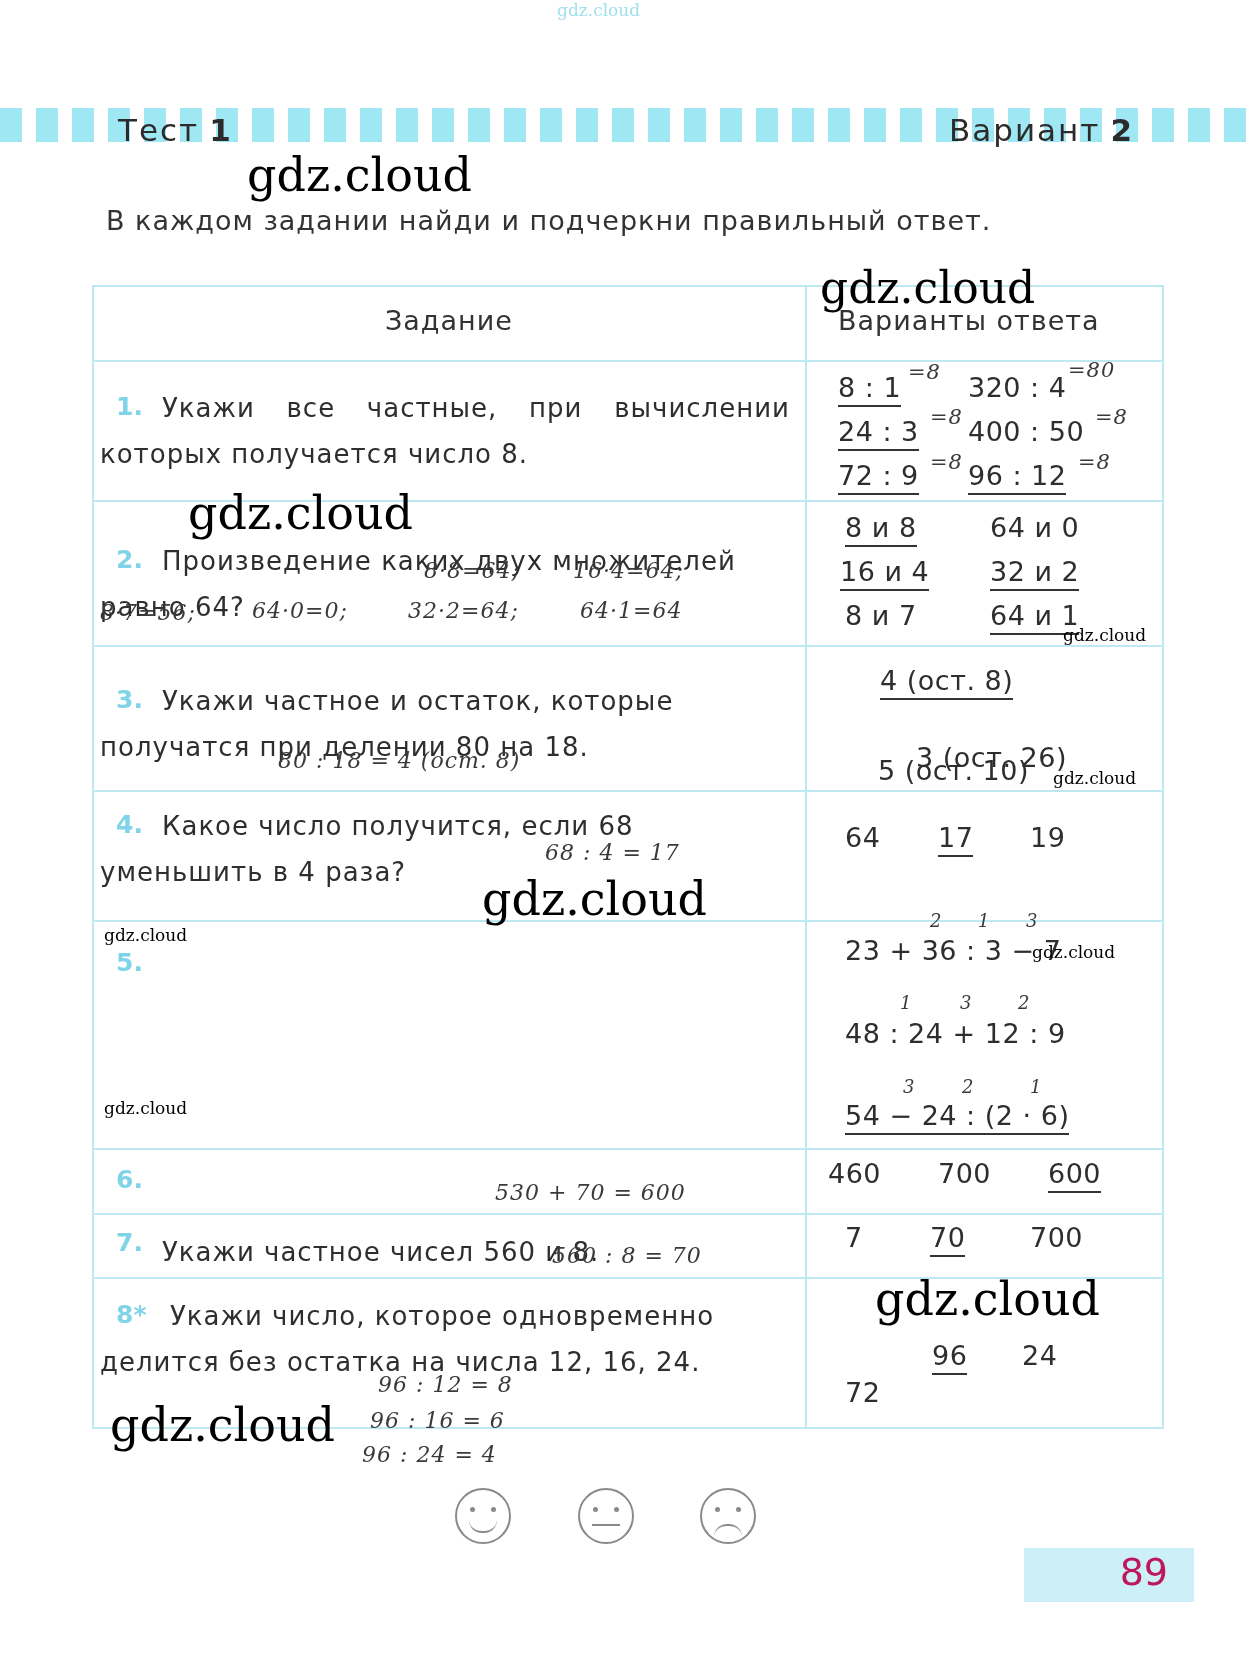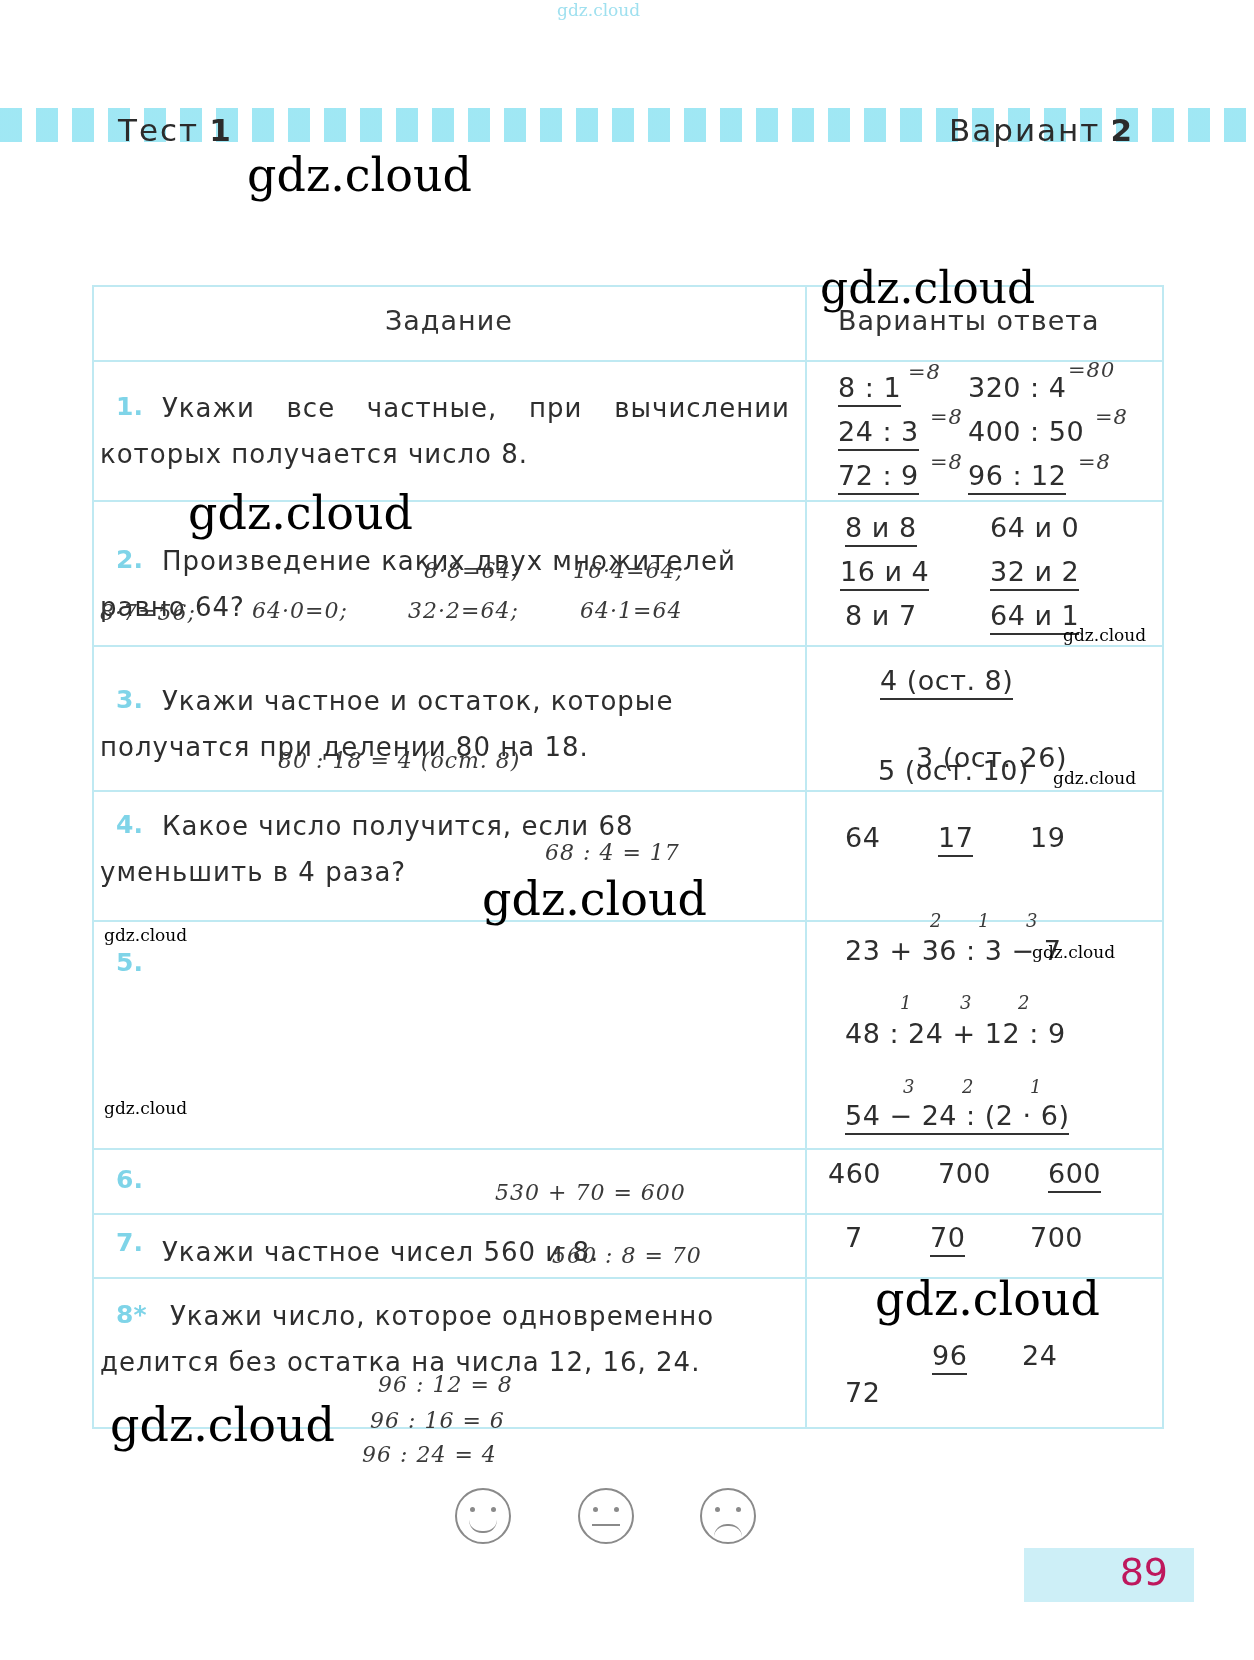--- a/index.html
+++ b/index.html
@@ -107,20 +107,21 @@
 
   <div class="header-band"></div>
 
   <div class="test-title">
     <span>Тест</span><span class="num">1</span>
   </div>
   <div class="variant-title">
     <span>Вариант</span><span class="num">2</span>
   </div>
 
+  <div class="instruction">В каждом задании найди и подчеркни правильный ответ.</div>
 
   <div class="table"></div>
   <div class="vline"></div>
   <div class="hline" style="top:360px;"></div>
   <div class="hline" style="top:500px;"></div>
   <div class="hline" style="top:645px;"></div>
   <div class="hline" style="top:790px;"></div>
   <div class="hline" style="top:920px;"></div>
   <div class="hline" style="top:1148px;"></div>
   <div class="hline" style="top:1213px;"></div>

